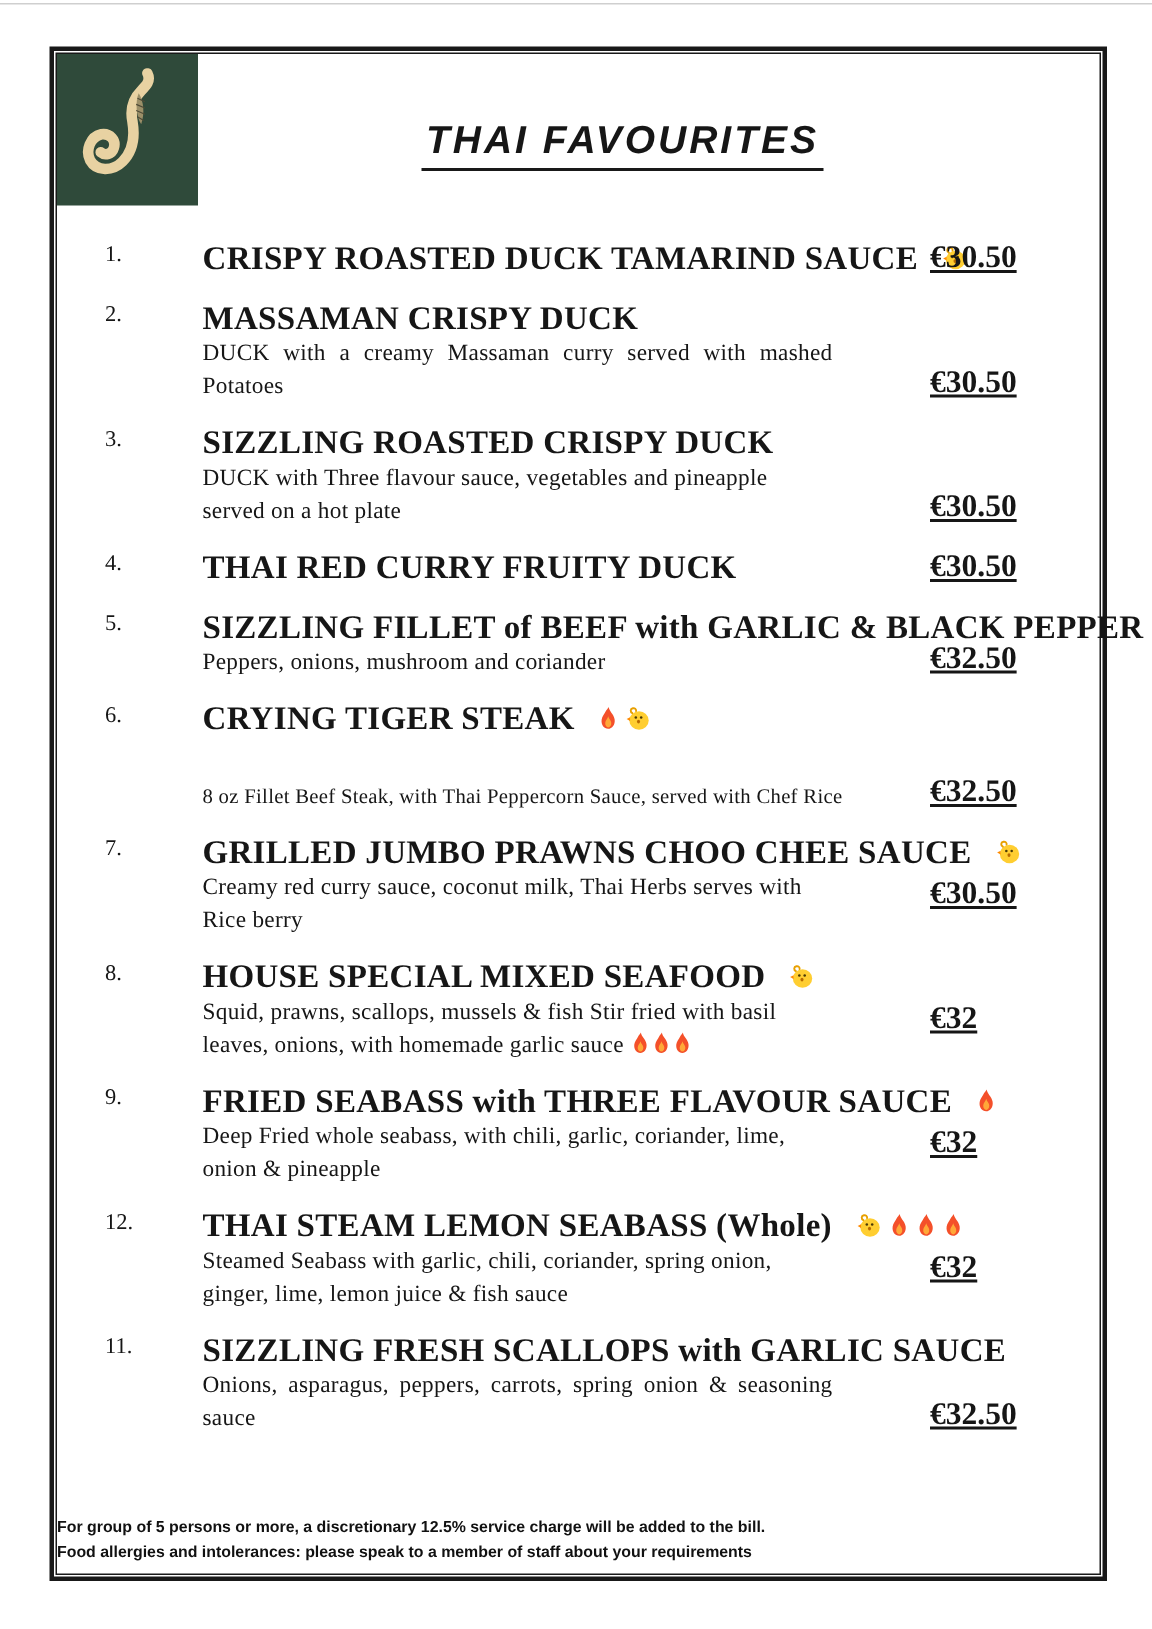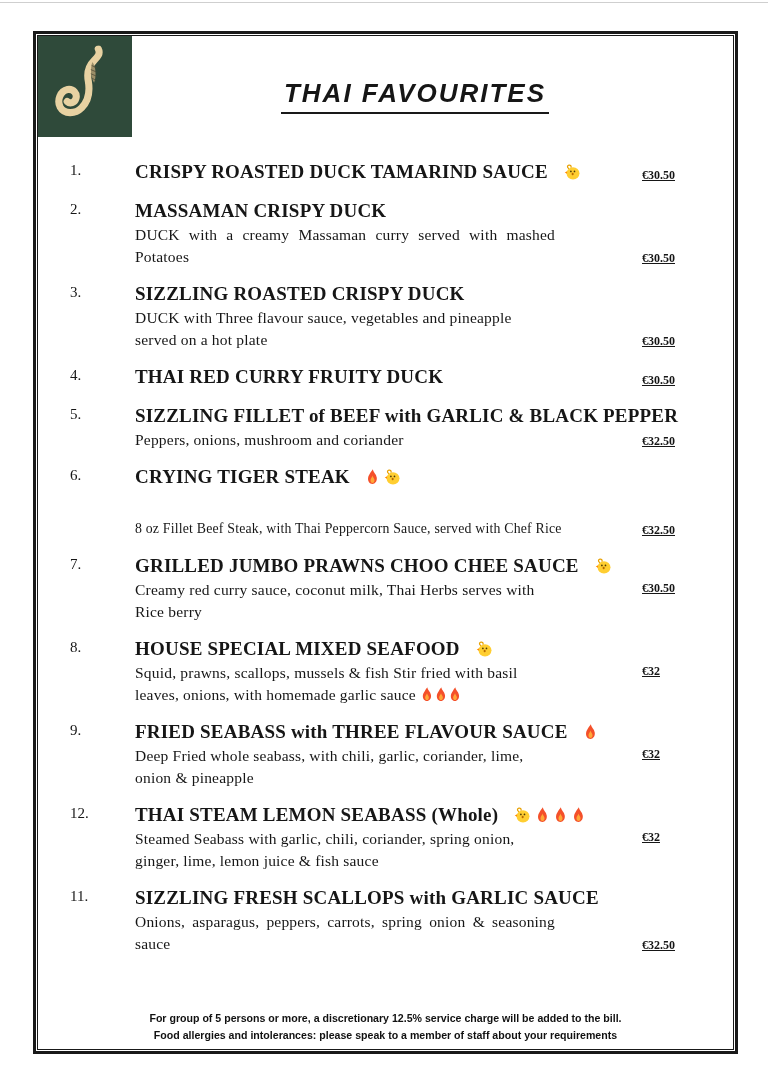--- a/index.html
+++ b/index.html
@@ -16,32 +16,32 @@
 
   h1.menu-title{margin:42px 0 40px;text-align:center;
         font-family:"Liberation Sans",sans-serif;font-style:italic;font-weight:bold;
         font-size:26px;letter-spacing:2px;padding-left:34px;}
   h1.menu-title .ul{border-bottom:2.5px solid #191919;padding:0 3px 4px;margin-left:25px;}
 
   .items{padding:10px 0 0 32px;}
   .item{display:grid;grid-template-columns:65px 450px 1fr;margin-bottom:13px;}
   .num{font-size:15px;padding-top:3px;font-weight:500;}
   .title-line{display:flex;align-items:center;white-space:nowrap;height:26px;}
-  .t{font-weight:700;font-size:19px;letter-spacing:0.2px;}
+  .t{font-weight:700;font-size:22px;letter-spacing:0.2px;}
   .icons{display:flex;gap:5px;margin-left:16px;align-items:center;}
   .desc{font-size:15.5px;line-height:22px;width:420px;letter-spacing:0.2px;}
   .just .desc{text-align:justify;}
   .one .desc{white-space:nowrap;width:auto;}
   .tight .desc{font-size:13.8px;margin-top:28px;}
   .price{display:flex;align-items:flex-end;padding:0 0 2px 35px;}
   .pt .price{align-items:flex-start;padding-top:28px;padding-bottom:0;}
-  .price .p{font-weight:700;font-size:12px;text-decoration:underline;white-space:nowrap;margin-left:22px;}
+  .price .p{font-weight:700;font-size:21px;text-decoration:underline;white-space:nowrap;}
   .desc-icons{display:inline-flex;gap:2px;margin-left:5px;position:relative;top:2px;}
 
-  .footnote{position:absolute;left:0;right:0;bottom:6px;text-align:center;
+  .footnote{position:absolute;left:0;right:0;bottom:6px;
         font-family:"Liberation Sans",sans-serif;font-weight:bold;
         font-size:10.6px;line-height:1.55;color:#111;}
   .footnote p{margin:0;}
   .ico{display:block;}
   .defs{position:absolute;width:0;height:0;overflow:hidden;}
 </style>
 </head>
 <body>
 
 <svg class="defs" aria-hidden="true">

